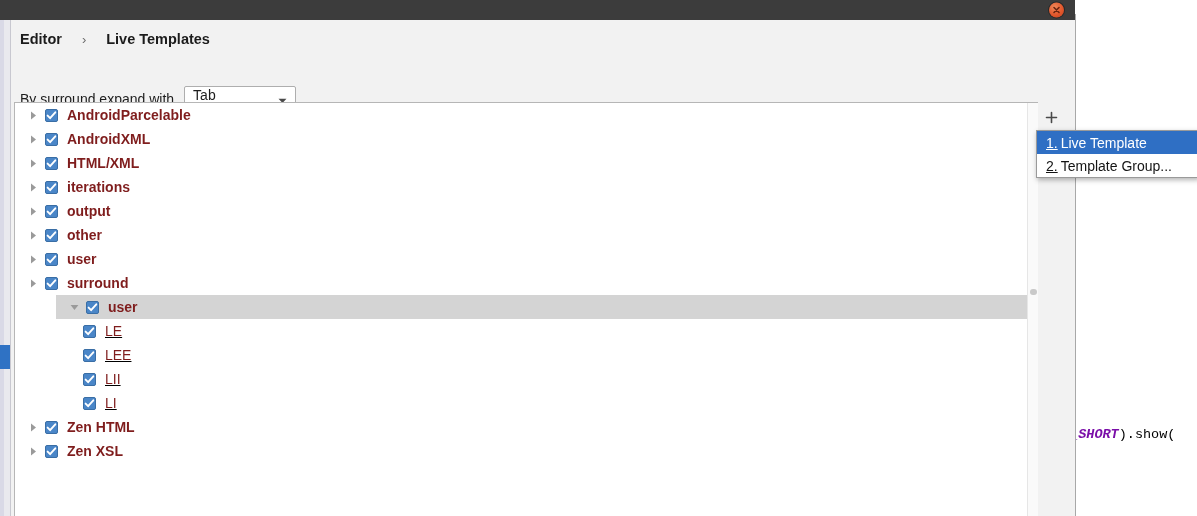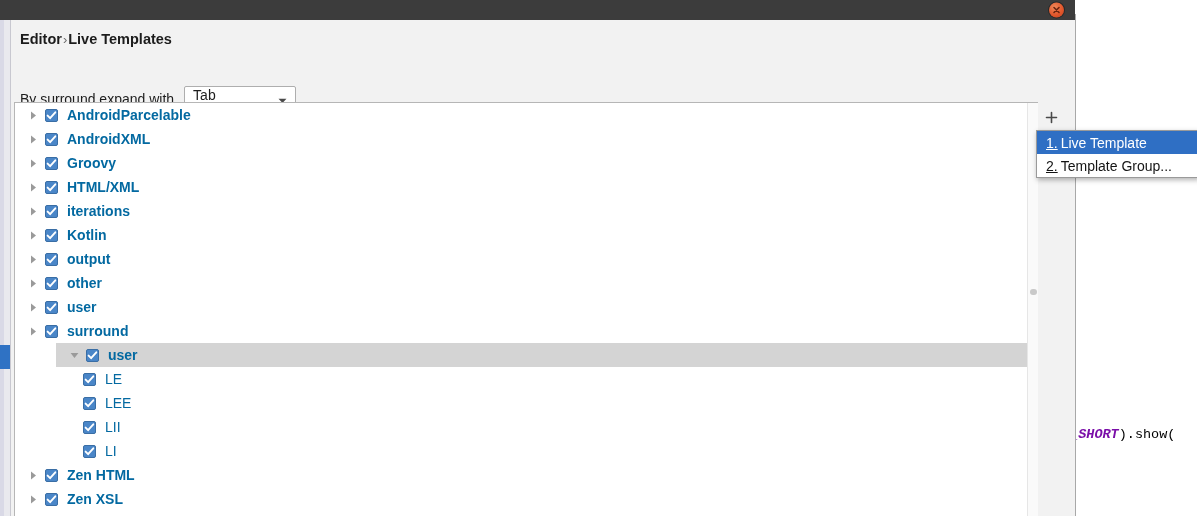--- a/index.html
+++ b/index.html
@@ -110,21 +110,21 @@
     background: #d9d9e6;
   }
 
   
   .breadcrumb {
     position: absolute;
     left: 20px;
     top: 11px;
     display: flex;
     align-items: center;
-    gap: 1px;
+    gap: 20px;
     font-size: 14.5px;
     font-weight: bold;
     color: #1c1c1c;
     justify-content: flex-end;
   }
   .breadcrumb .sep {
     font-weight: normal;
     font-size: 13px;
     color: #6b6b6b;
   }
@@ -189,20 +189,21 @@
     cursor: pointer;
     padding-left: 10px;
     box-sizing: border-box;
   }
   .tree-row.selected {
     background: #d4d4d4;
     margin-left: 41px;
   }
   .tree-row.child {
     padding-left: 48px;
+    text-decoration: underline;
   }
   .twisty {
     width: 16px;
     display: flex;
     align-items: center;
     justify-content: center;
     flex: 0 0 16px;
   }
   .cbx {
     width: 13px;
@@ -213,21 +214,21 @@
     border-radius: 2px;
     background: #4a86c8;
     border: 1px solid #3a6ea5;
     box-sizing: border-box;
     display: flex;
     align-items: center;
     justify-content: center;
   }
   .tree-label {
     font-size: 14px;
-    color: #0369a1;
+    color: #7f1d1d;
     font-weight: bold;
     white-space: nowrap;
   }
   .tree-row.child .tree-label {
     font-weight: normal;
   }
 
   
   .tree-scroll-track {
     position: absolute;
@@ -377,60 +378,34 @@
             <span class="twisty">
               <svg width="7" height="9" viewBox="0 0 7 9" aria-hidden="true">
                 <path d="M1 0.6 L6 4.5 L1 8.4 Z" fill="#9a9a9a"></path>
               </svg>
             </span>
             <span class="cbx">
               <svg width="11" height="11" viewBox="0 0 11 11" aria-hidden="true">
                 <path d="M1.6 5.6 L4.1 8.2 L9.3 2.3" fill="none" stroke="#ffffff" stroke-width="1.9" stroke-linecap="round" stroke-linejoin="round"></path>
               </svg>
             </span>
-            <span class="tree-label">Groovy</span>
-          </div>
-          <div class="tree-row">
-            <span class="twisty">
-              <svg width="7" height="9" viewBox="0 0 7 9" aria-hidden="true">
-                <path d="M1 0.6 L6 4.5 L1 8.4 Z" fill="#9a9a9a"></path>
-              </svg>
-            </span>
-            <span class="cbx">
-              <svg width="11" height="11" viewBox="0 0 11 11" aria-hidden="true">
-                <path d="M1.6 5.6 L4.1 8.2 L9.3 2.3" fill="none" stroke="#ffffff" stroke-width="1.9" stroke-linecap="round" stroke-linejoin="round"></path>
-              </svg>
-            </span>
             <span class="tree-label">HTML/XML</span>
           </div>
           <div class="tree-row">
             <span class="twisty">
               <svg width="7" height="9" viewBox="0 0 7 9" aria-hidden="true">
                 <path d="M1 0.6 L6 4.5 L1 8.4 Z" fill="#9a9a9a"></path>
               </svg>
             </span>
             <span class="cbx">
               <svg width="11" height="11" viewBox="0 0 11 11" aria-hidden="true">
                 <path d="M1.6 5.6 L4.1 8.2 L9.3 2.3" fill="none" stroke="#ffffff" stroke-width="1.9" stroke-linecap="round" stroke-linejoin="round"></path>
               </svg>
             </span>
             <span class="tree-label">iterations</span>
-          </div>
-          <div class="tree-row">
-            <span class="twisty">
-              <svg width="7" height="9" viewBox="0 0 7 9" aria-hidden="true">
-                <path d="M1 0.6 L6 4.5 L1 8.4 Z" fill="#9a9a9a"></path>
-              </svg>
-            </span>
-            <span class="cbx">
-              <svg width="11" height="11" viewBox="0 0 11 11" aria-hidden="true">
-                <path d="M1.6 5.6 L4.1 8.2 L9.3 2.3" fill="none" stroke="#ffffff" stroke-width="1.9" stroke-linecap="round" stroke-linejoin="round"></path>
-              </svg>
-            </span>
-            <span class="tree-label">Kotlin</span>
           </div>
           <div class="tree-row">
             <span class="twisty">
               <svg width="7" height="9" viewBox="0 0 7 9" aria-hidden="true">
                 <path d="M1 0.6 L6 4.5 L1 8.4 Z" fill="#9a9a9a"></path>
               </svg>
             </span>
             <span class="cbx">
               <svg width="11" height="11" viewBox="0 0 11 11" aria-hidden="true">
                 <path d="M1.6 5.6 L4.1 8.2 L9.3 2.3" fill="none" stroke="#ffffff" stroke-width="1.9" stroke-linecap="round" stroke-linejoin="round"></path>

